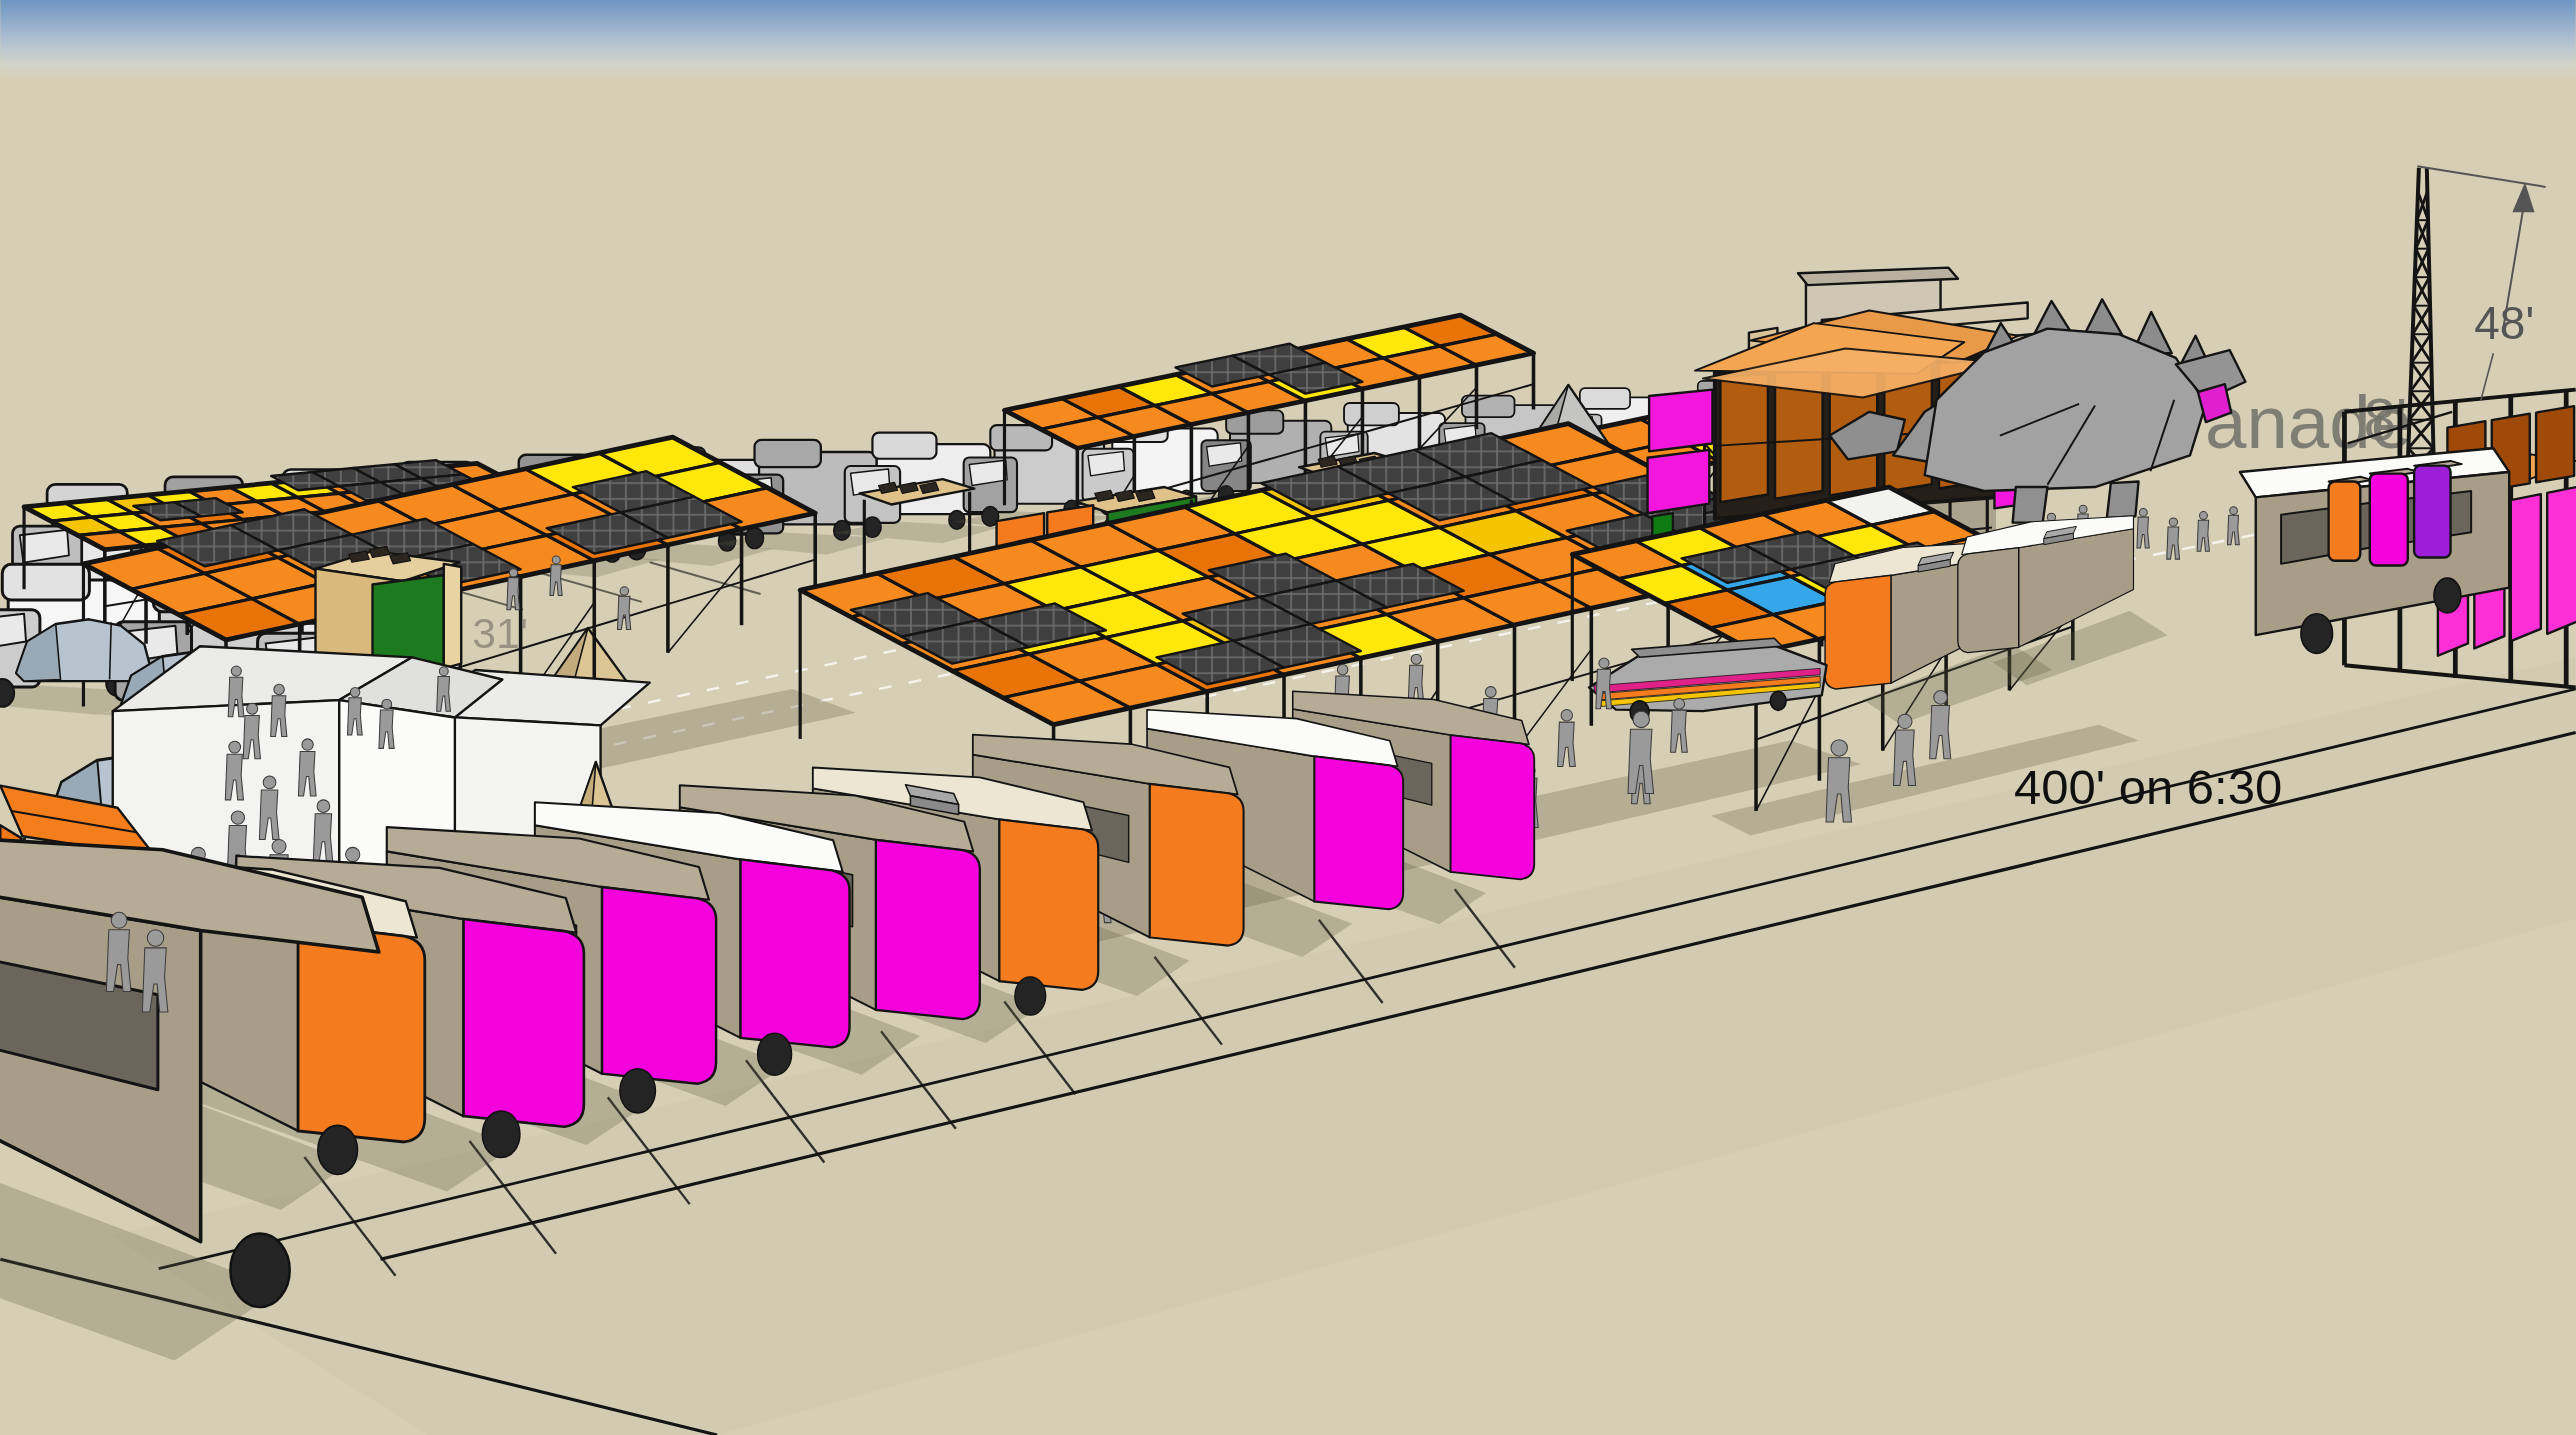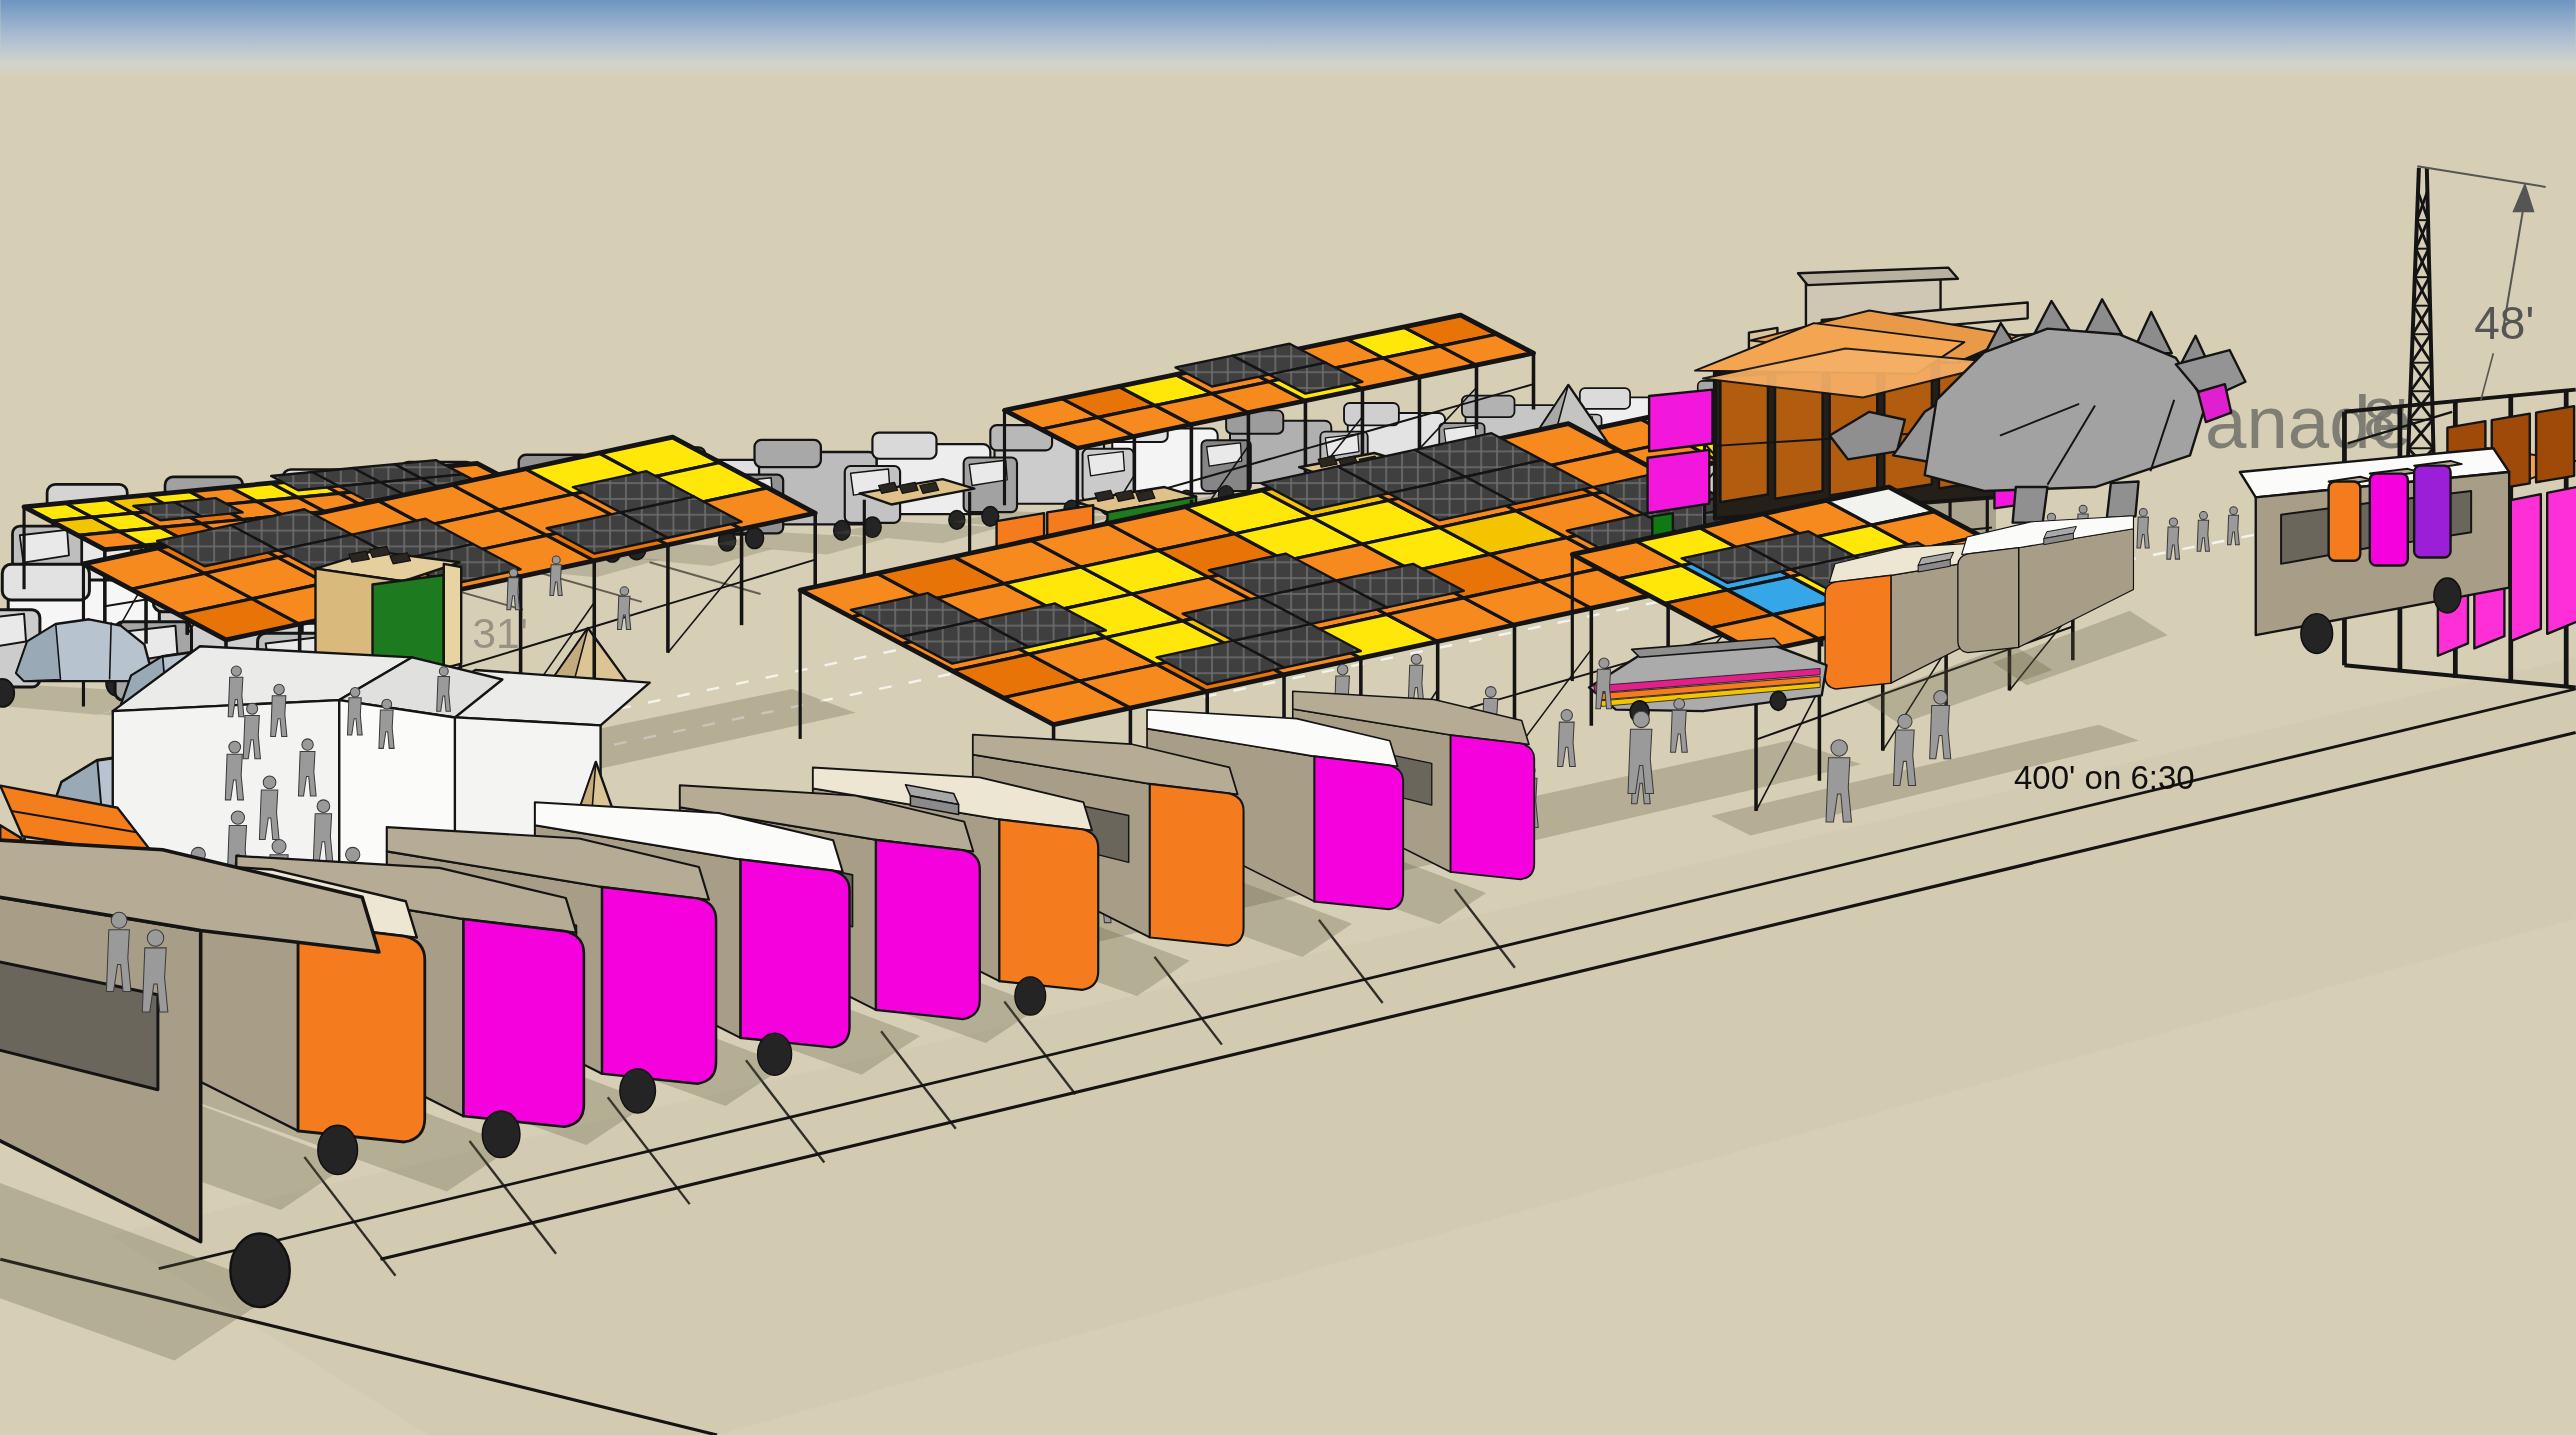--- a/index.html
+++ b/index.html
@@ -1,20 +1,20 @@
 <!DOCTYPE html>
 <html style="font-size:12.7px"><head>
 <meta charset="utf-8">
 <style>
   html,body{margin:0;padding:0;background:#d6cfb6;}
   .stage{position:relative;width:2576px;height:1435px;overflow:hidden;
          font-family:"Liberation Sans",sans-serif;}
   svg{position:absolute;left:0;top:0;}
   svg text{font-family:"Liberation Sans",sans-serif;}
-  .annot{position:absolute;color:#101010;font-size:33px;white-space:nowrap;
+  .annot{position:absolute;color:#101010;font-size:49px;white-space:nowrap;
          font-family:"Liberation Sans",sans-serif;z-index:5;}
 </style>
 </head>
 <body>
 
 <div class="stage">
   <svg id="scene" width="2576" height="1435" viewBox="0 0 3252 1812">
       <defs>
         <linearGradient id="sky" x1="0" y1="0" x2="0" y2="1">
           <stop offset="0%" stop-color="#6e95c1"></stop>

